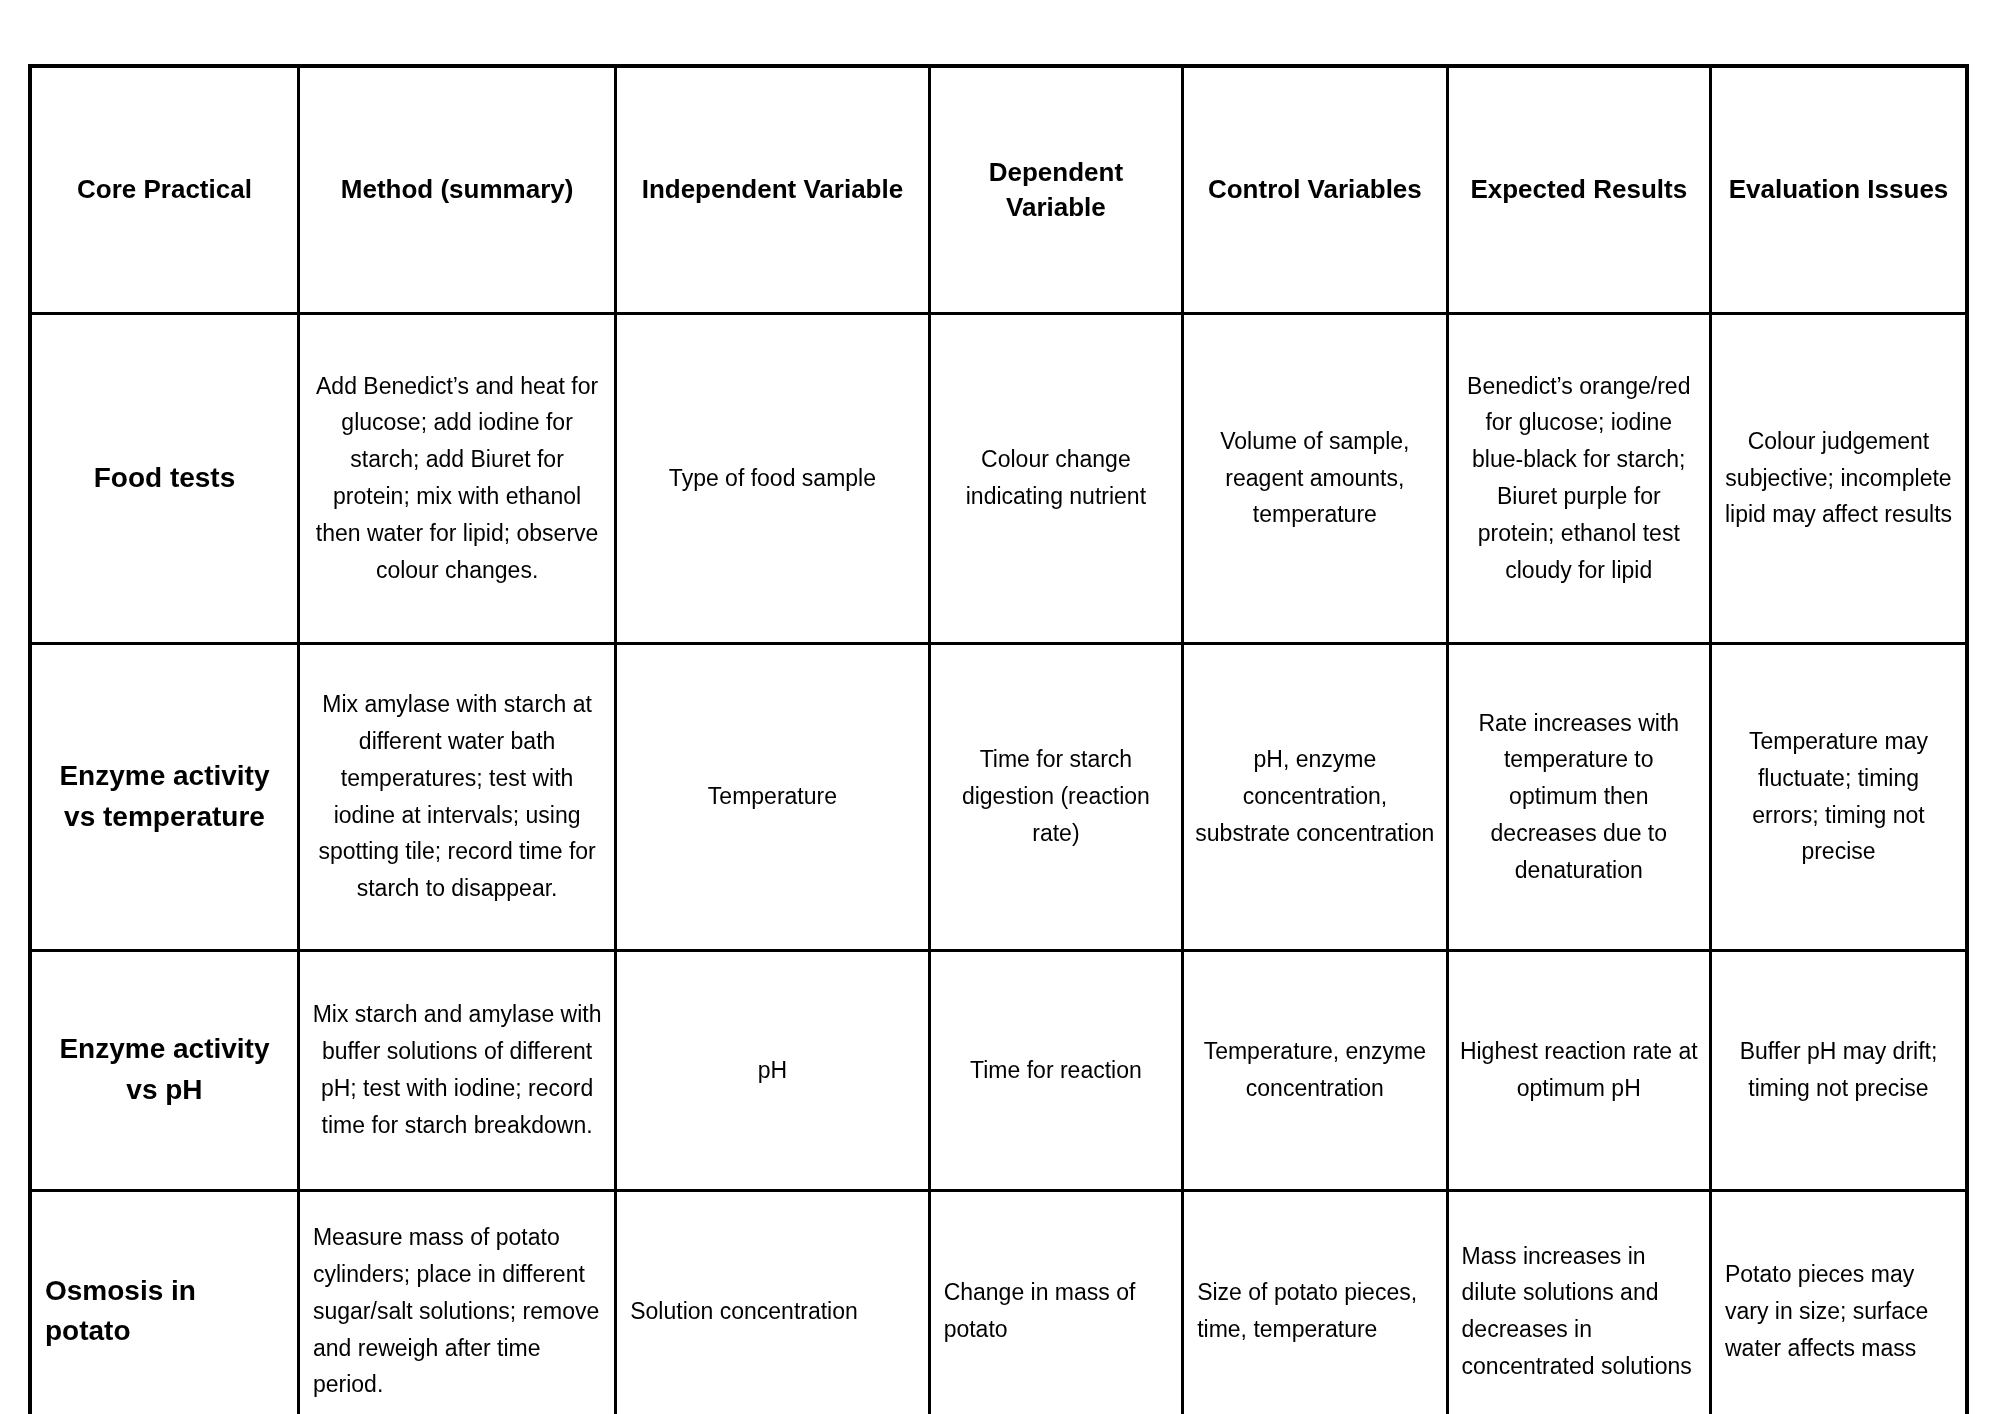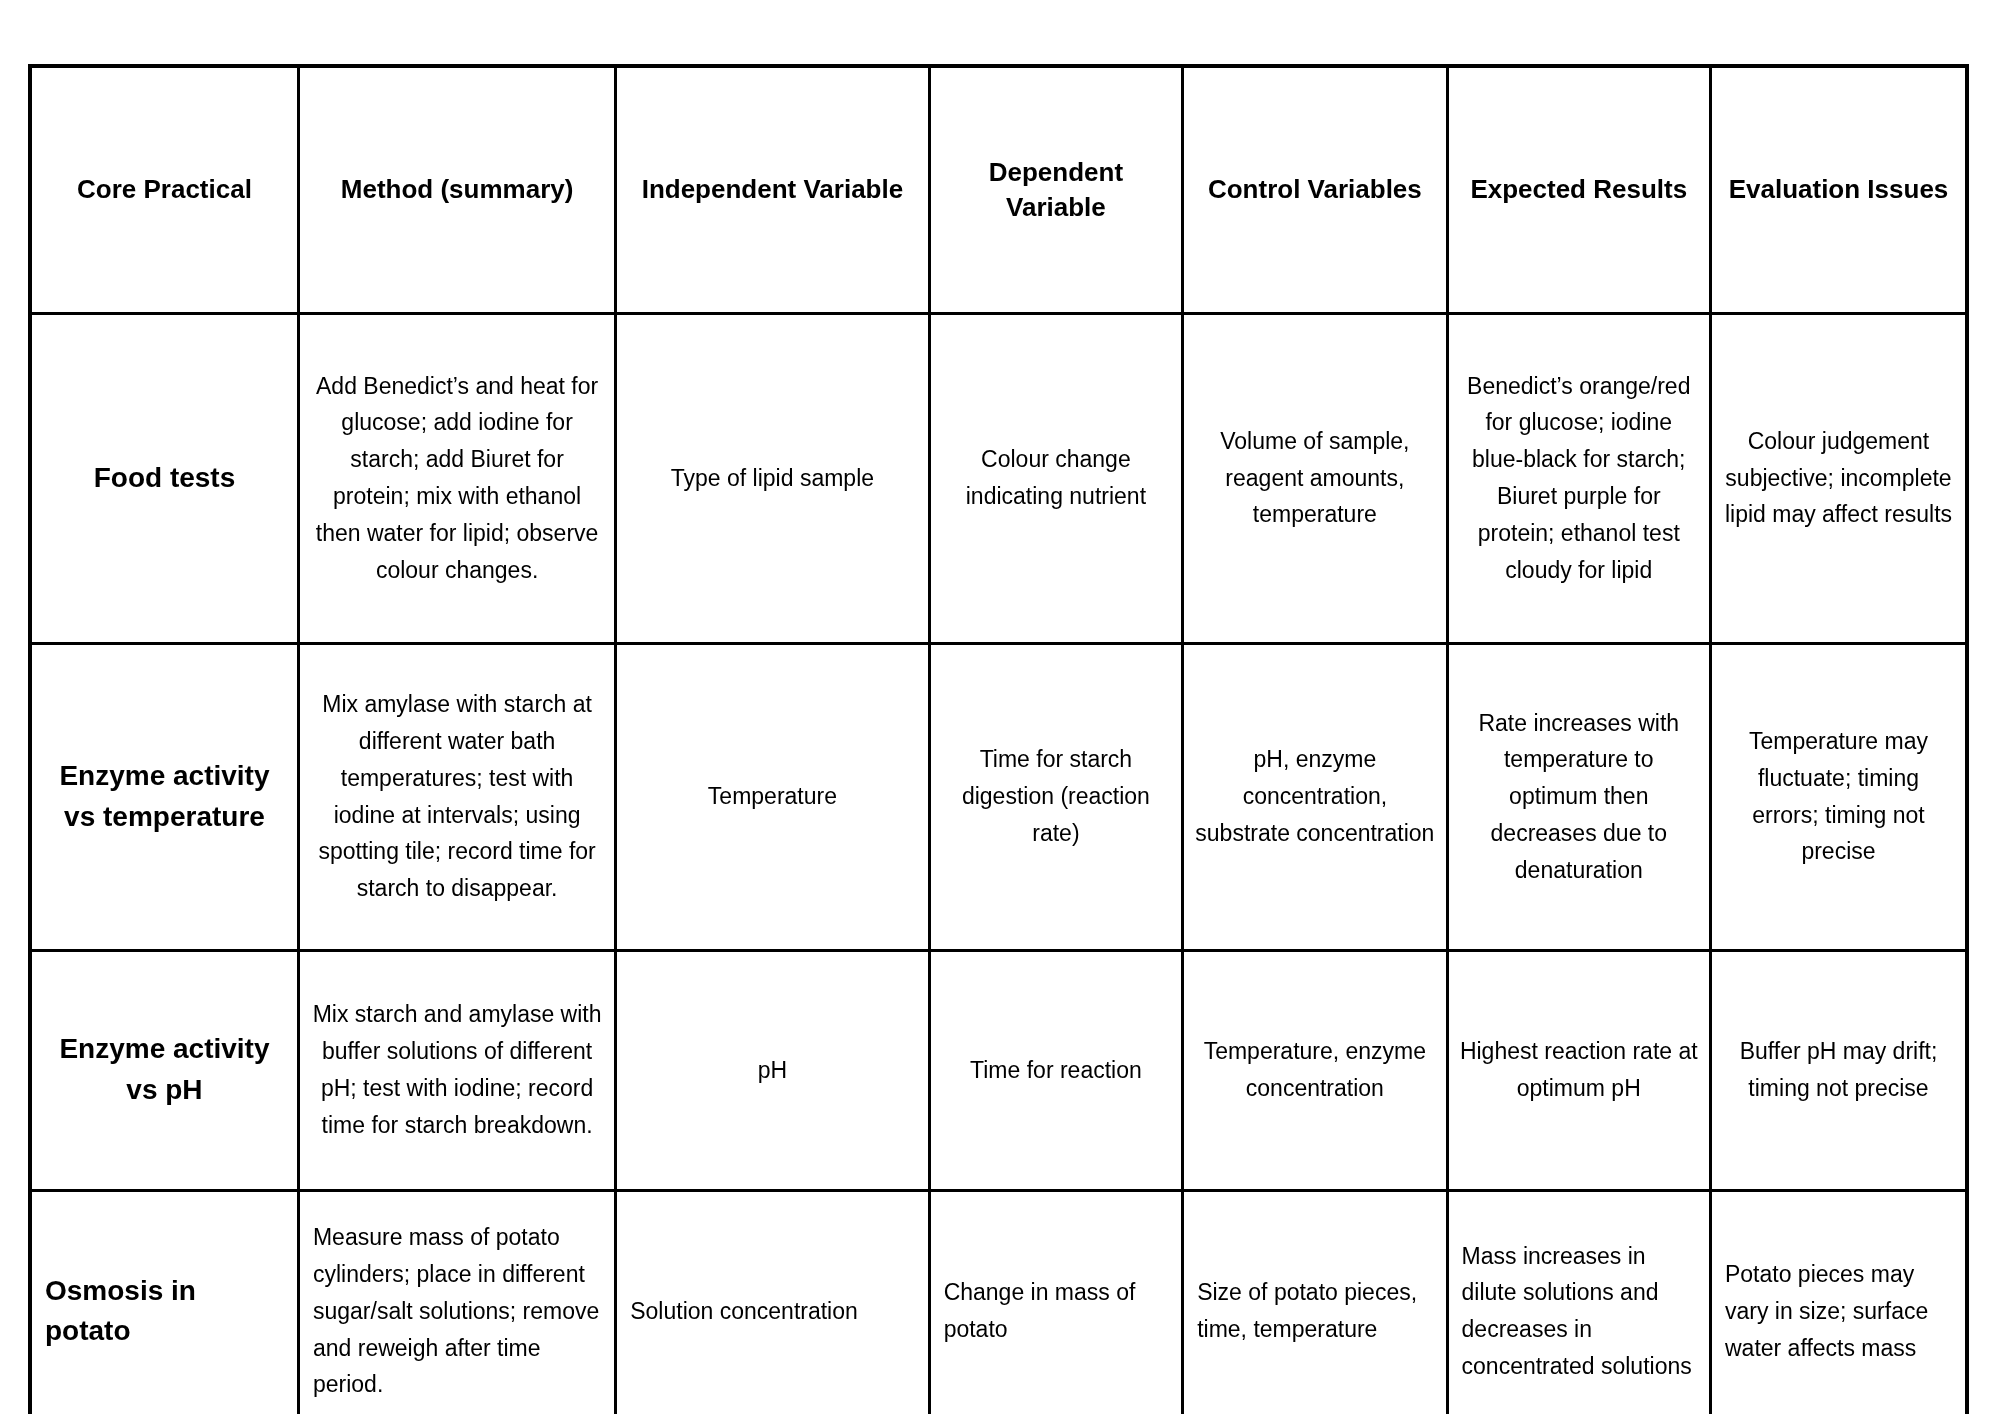--- a/index.html
+++ b/index.html
@@ -89,21 +89,21 @@
         <th>Dependent Variable</th>
         <th>Control Variables</th>
         <th>Expected Results</th>
         <th>Evaluation Issues</th>
       </tr>
     </thead>
     <tbody>
       <tr class="row-food">
         <td class="cp">Food tests</td>
         <td>Add Benedict’s and heat for glucose; add iodine for starch; add Biuret for protein; mix with ethanol then water for lipid; observe colour changes.</td>
-        <td>Type of lipid sample</td>
+        <td>Type of food sample</td>
         <td>Colour change indicating nutrient</td>
         <td>Volume of sample, reagent amounts, temperature</td>
         <td>Benedict’s orange/red for glucose; iodine blue-black for starch; Biuret purple for protein; ethanol test cloudy for lipid</td>
         <td>Colour judgement subjective; incomplete lipid may affect results</td>
       </tr>
       <tr class="row-temp">
         <td class="cp">Enzyme activity vs temperature</td>
         <td>Mix amylase with starch at different water bath temperatures; test with iodine at intervals; using spotting tile; record time for starch to disappear.</td>
         <td>Temperature</td>
         <td>Time for starch digestion (reaction rate)</td>

